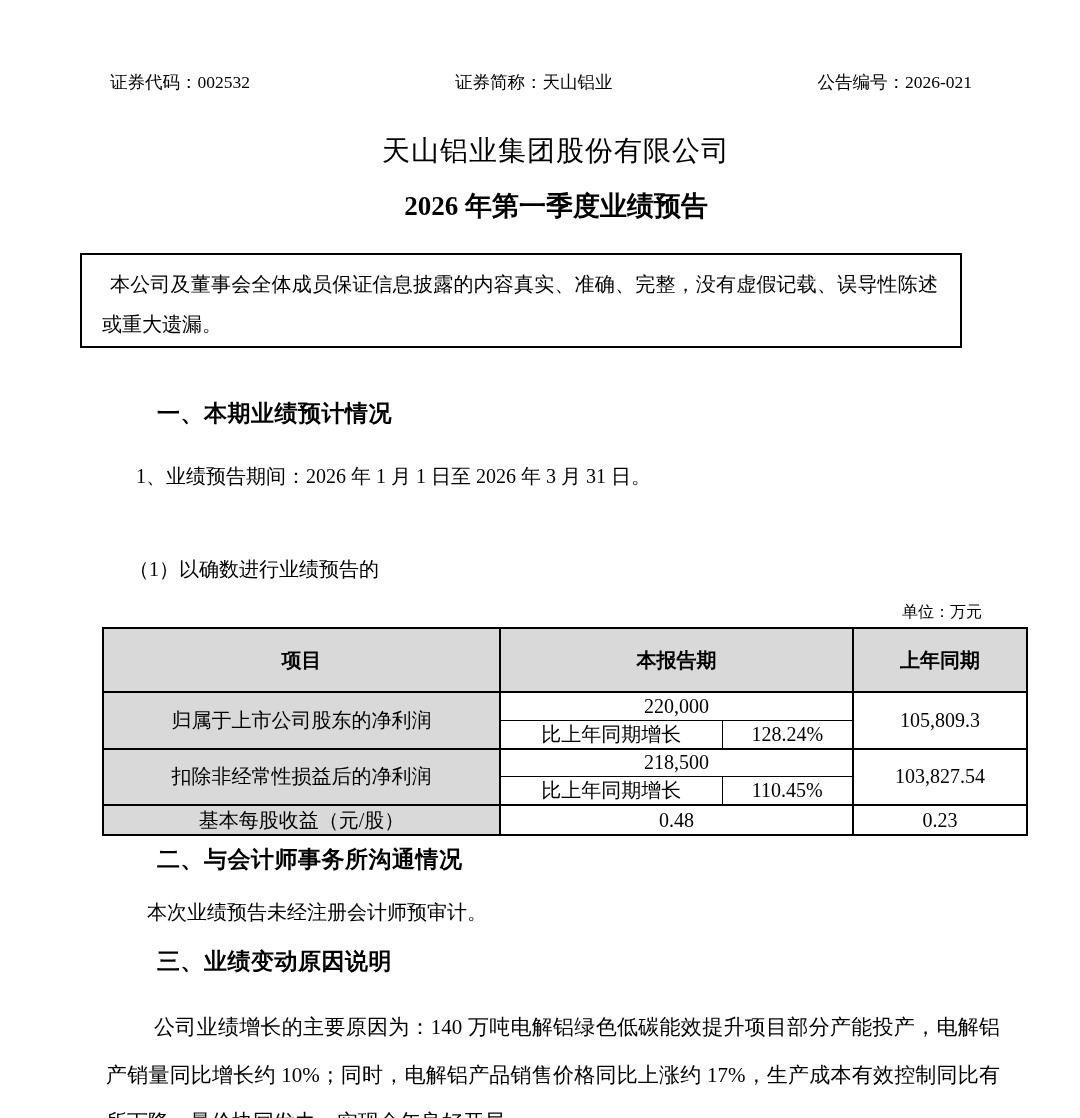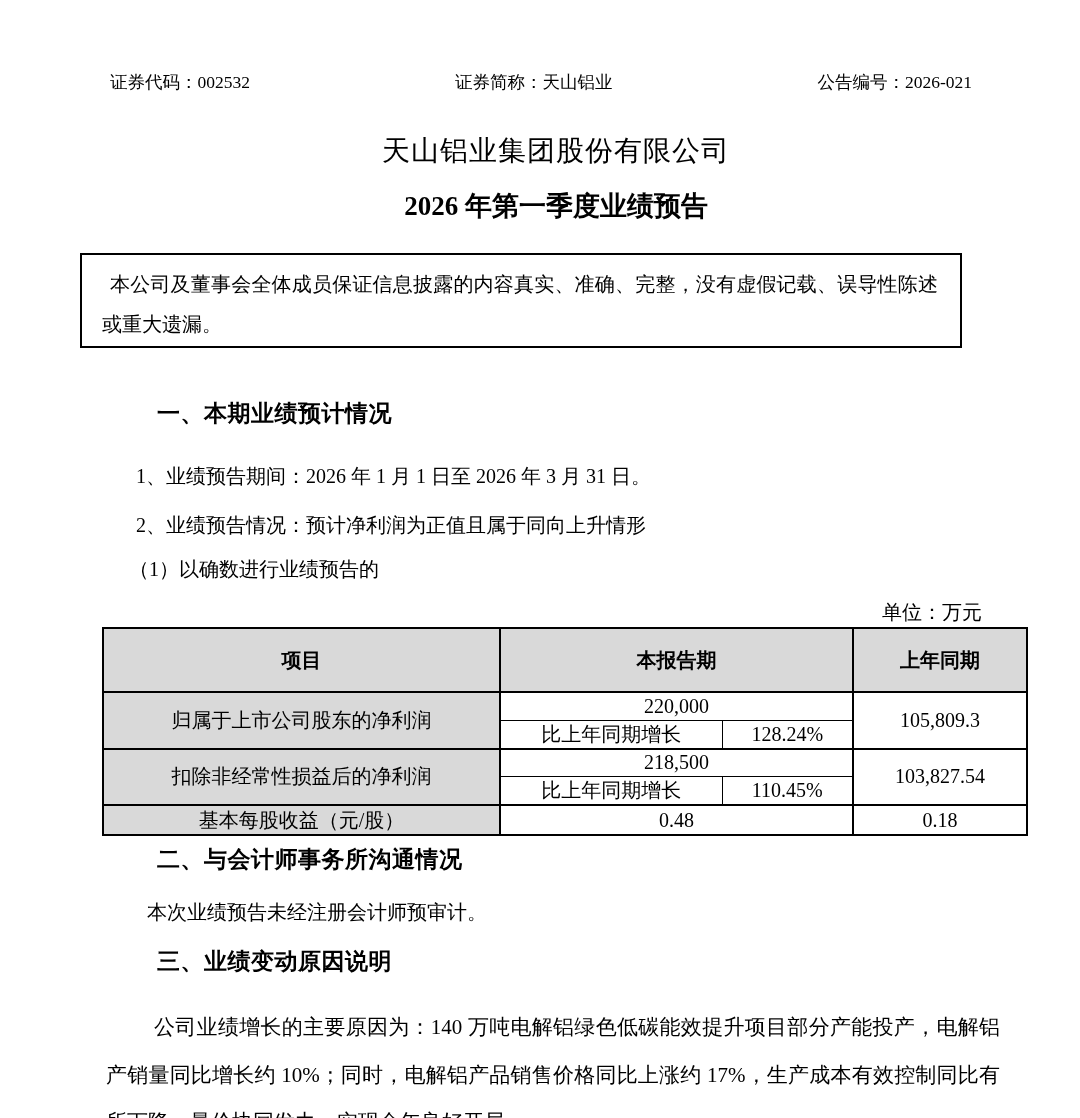--- a/index.html
+++ b/index.html
@@ -44,21 +44,21 @@
     letter-spacing: 0.5px;
   }
   .h-sec1 { top: 374px; left: 133px; }
   .h-sec2 { top: 820px; left: 133px; }
   .h-sec3 { top: 922px; left: 133px; }
 
   .body-text { font-size: 20px; line-height: 28px; }
   .item-1 { top: 438px; left: 112px; }
   .item-2 { top: 487px; left: 112px; }
   .item-3 { top: 531px; left: 105px; }
-  .unit-note { top: 574px; left: 4px; right: 106px; text-align: right; font-size: 20px; line-height: 28px; }
+  .unit-note { top: 574px; left: 4px; right: 106px; text-align: right; font-size: 16px; line-height: 28px; }
   .sec2-body { top: 874px; left: 123px; }
   .sec3-para {
     top: 980px; left: 82px; width: 910px;
     font-size: 21px; line-height: 47.5px;
     text-align: justify; text-indent: 48px;
   }
 
   .report-table-wrap { top: 603px; left: 78px; }
   table.report {
     border-collapse: collapse;
@@ -101,21 +101,20 @@
 
   <div class="abs title-company">天山铝业集团股份有限公司</div>
   <div class="abs title-report">2026 年第一季度业绩预告</div>
 
   <div class="abs disclaimer-box">
     <span>本公司及董事会全体成员保证信息披露的内容真实、准确、完整，没有虚假记载、误导性陈述或重大遗漏。</span>
   </div>
 
   <div class="abs sec-heading h-sec1">一、本期业绩预计情况</div>
   <div class="abs body-text item-1">1、业绩预告期间：2026 年 1 月 1 日至 2026 年 3 月 31 日。</div>
-  <div class="abs body-text item-2">2、业绩预告情况：预计净利润为正值且属于同向上升情形</div>
   <div class="abs body-text item-3">（1）以确数进行业绩预告的</div>
   <div class="abs unit-note">单位：万元</div>
 
   <div class="abs report-table-wrap">
     <table class="report">
       <colgroup>
         <col style="width:397px">
         <col style="width:222px">
         <col style="width:131px">
         <col style="width:174px">
@@ -140,21 +139,21 @@
         <td class="bl-thick bt-thick" colspan="2">218,500</td>
         <td class="bl-thick bt-thick num-right" rowspan="2">103,827.54</td>
       </tr>
       <tr class="subrow">
         <td class="bl-thick">比上年同期增长</td>
         <td class="pct-right">110.45%</td>
       </tr>
       <tr class="row-eps">
         <td class="cell-item bt-thick">基本每股收益（元/股）</td>
         <td class="bl-thick bt-thick" colspan="2">0.48</td>
-        <td class="bl-thick bt-thick num-right">0.18</td>
+        <td class="bl-thick bt-thick num-right">0.23</td>
       </tr>
     </tbody>
       </table>
   </div>
 
   <div class="abs sec-heading h-sec2">二、与会计师事务所沟通情况</div>
   <div class="abs body-text sec2-body">本次业绩预告未经注册会计师预审计。</div>
 
   <div class="abs sec-heading h-sec3">三、业绩变动原因说明</div>
   <div class="abs sec3-para">公司业绩增长的主要原因为：140 万吨电解铝绿色低碳能效提升项目部分产能投产，电解铝产销量同比增长约 10%；同时，电解铝产品销售价格同比上涨约 17%，生产成本有效控制同比有所下降，量价协同发力，实现全年良好开局。</div>

